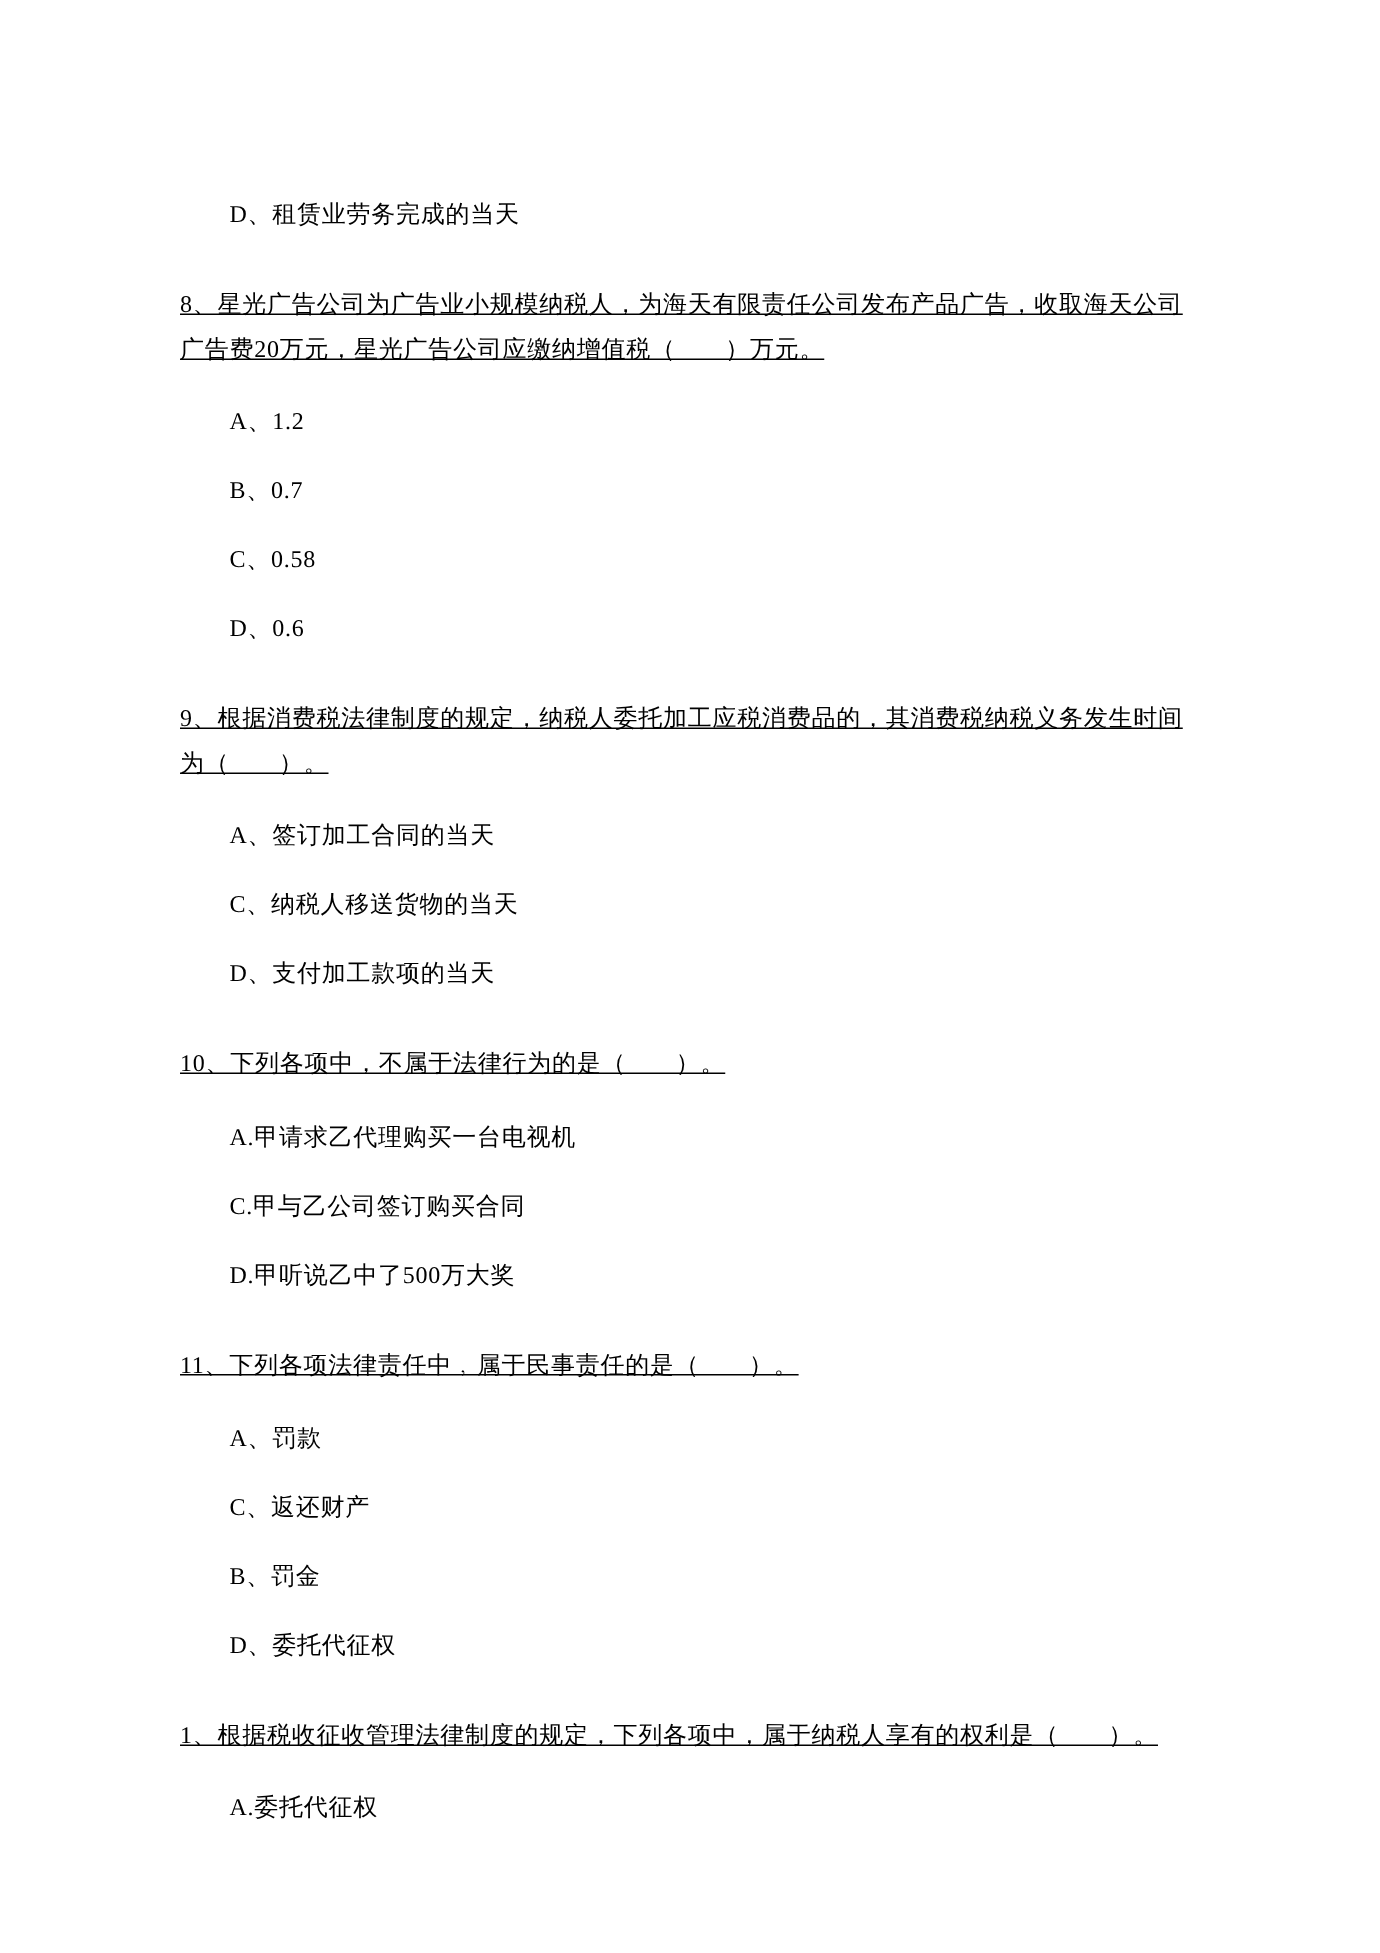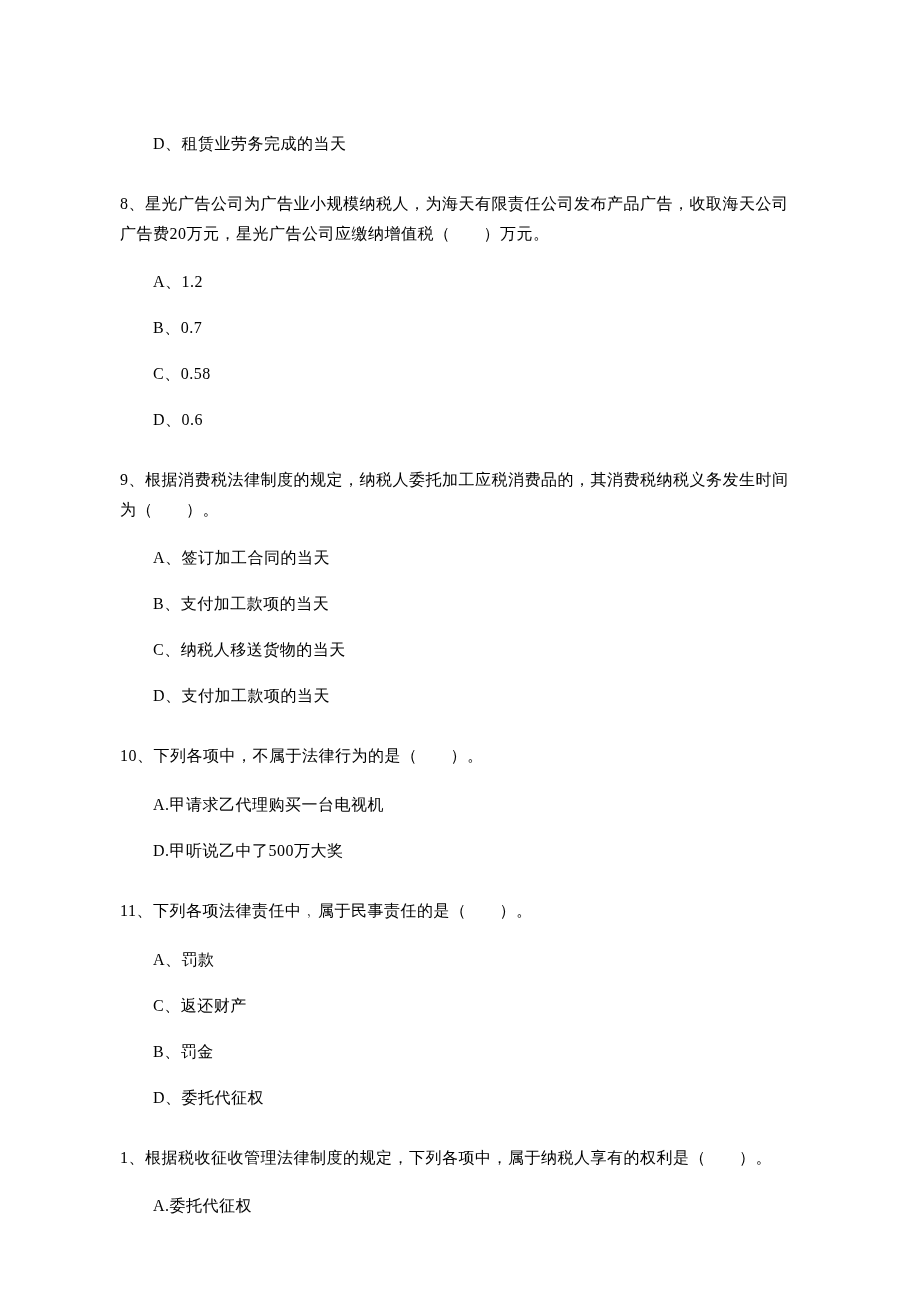--- a/index.html
+++ b/index.html
@@ -22,43 +22,44 @@
     padding-left: 33px;
     margin-top: 22px;
     margin-bottom: 22px;
     letter-spacing: 0.5px;
   }
   .question {
     margin-top: 33px;
     margin-bottom: 21px;
     letter-spacing: 0.5px;
     line-height: 1.85;
+    text-decoration: underline;
   }
 </style>
 </head>
 <body>
 
 <div class="page">
 
   <div class="option">D、租赁业劳务完成的当天</div>
 
   <div class="question">8、星光广告公司为广告业小规模纳税人，为海天有限责任公司发布产品广告，收取海天公司广告费20万元，星光广告公司应缴纳增值税（　　）万元。</div>
   <div class="option">A、1.2</div>
   <div class="option">B、0.7</div>
   <div class="option">C、0.58</div>
   <div class="option">D、0.6</div>
 
   <div class="question">9、根据消费税法律制度的规定，纳税人委托加工应税消费品的，其消费税纳税义务发生时间为（　　）。</div>
   <div class="option">A、签订加工合同的当天</div>
-  <div class="option">B、支付加工款项的当天</div>
   <div class="option">C、纳税人移送货物的当天</div>
   <div class="option">D、支付加工款项的当天</div>
 
   <div class="question">10、下列各项中，不属于法律行为的是（　　）。</div>
   <div class="option">A.甲请求乙代理购买一台电视机</div>
+  <div class="option">C.甲与乙公司签订购买合同</div>
   <div class="option">D.甲听说乙中了500万大奖</div>
 
   <div class="question">11、下列各项法律责任中﹐属于民事责任的是（　　）。</div>
   <div class="option">A、罚款</div>
   <div class="option">C、返还财产</div>
   <div class="option">B、罚金</div>
   <div class="option">D、委托代征权</div>
 
   <div class="question">1、根据税收征收管理法律制度的规定，下列各项中，属于纳税人享有的权利是（　　）。</div>
   <div class="option">A.委托代征权</div>

